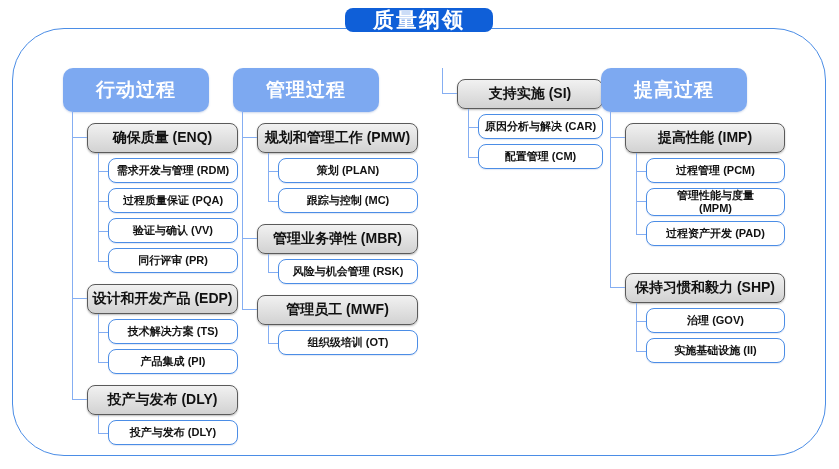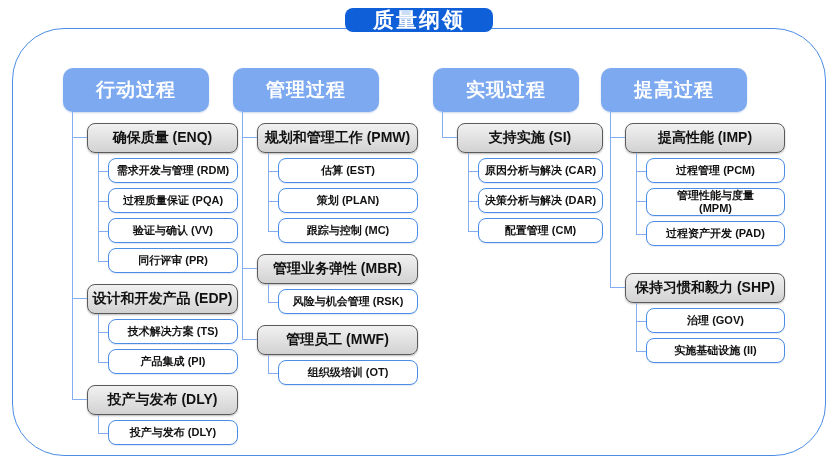--- a/index.html
+++ b/index.html
@@ -112,23 +112,20 @@
           </div>
         </div>
       </div>
       <div class="column">
         <div class="col-header">管理过程</div>
         <div class="groups">
           <div class="group">
             <div class="gbox">规划和管理工作 (PMW)</div>
             <div class="children">
               <div class="child">
-                <div class="wbox">估算 (EST)</div>
-              </div>
-              <div class="child">
                 <div class="wbox">策划 (PLAN)</div>
               </div>
               <div class="child">
                 <div class="wbox">跟踪与控制 (MC)</div>
               </div>
             </div>
           </div>
           <div class="group">
             <div class="gbox">管理业务弹性 (MBR)</div>
             <div class="children">
@@ -141,30 +138,26 @@
             <div class="gbox">管理员工 (MWF)</div>
             <div class="children">
               <div class="child">
                 <div class="wbox">组织级培训 (OT)</div>
               </div>
             </div>
           </div>
         </div>
       </div>
       <div class="column">
-        <div class="col-header">实现过程</div>
         <div class="groups">
           <div class="group">
             <div class="gbox">支持实施 (SI)</div>
             <div class="children">
               <div class="child">
                 <div class="wbox">原因分析与解决 (CAR)</div>
-              </div>
-              <div class="child">
-                <div class="wbox">决策分析与解决 (DAR)</div>
               </div>
               <div class="child">
                 <div class="wbox">配置管理 (CM)</div>
               </div>
             </div>
           </div>
         </div>
       </div>
       <div class="column">
         <div class="col-header">提高过程</div>

